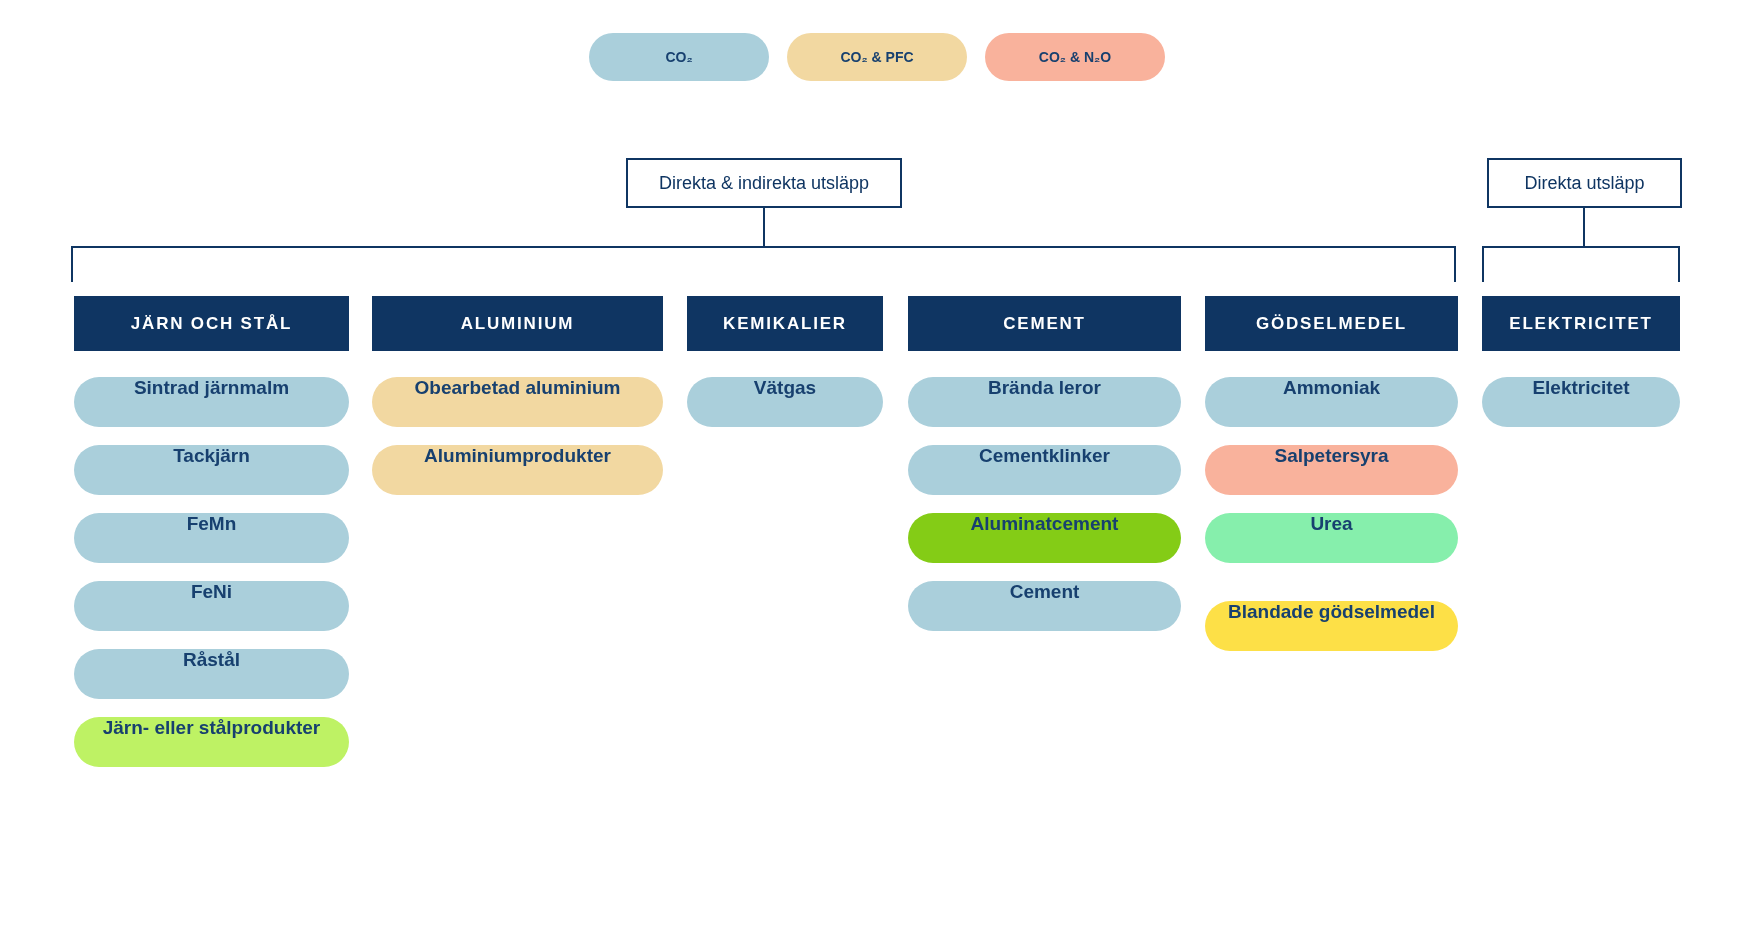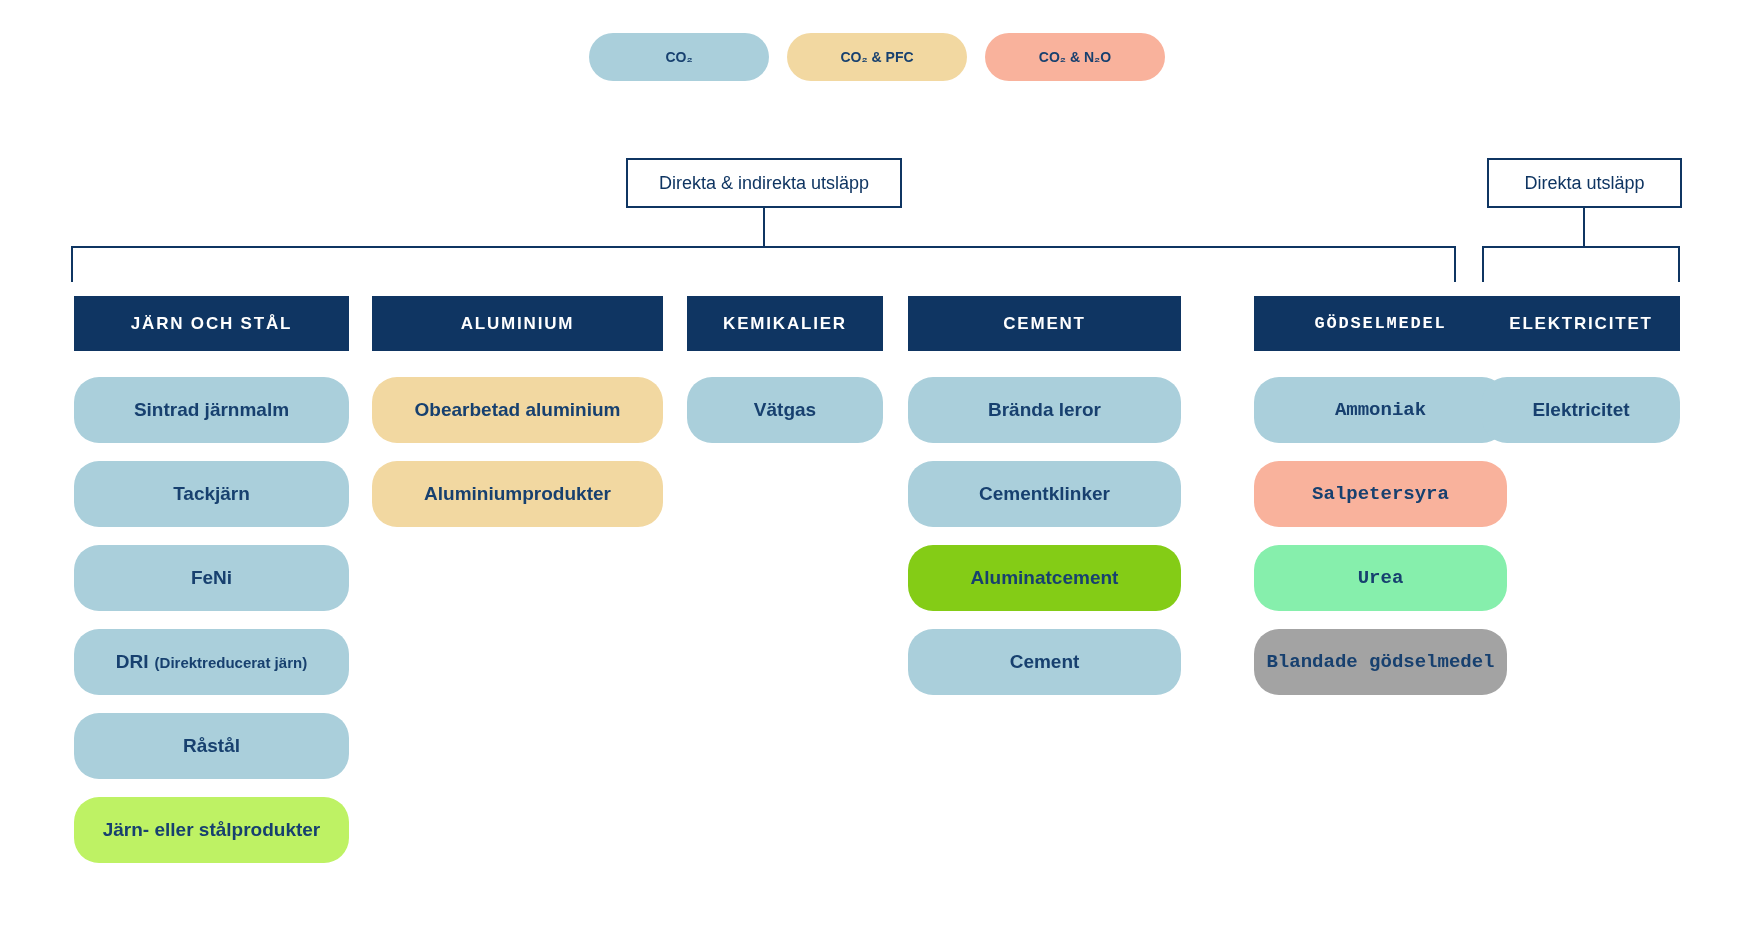--- a/index.html
+++ b/index.html
@@ -20,26 +20,26 @@
   
   .connectors{position:absolute;top:0;left:0;width:1754px;height:950px;pointer-events:none;}
   .connectors path{stroke:#0f3562;stroke-width:2;fill:none;}
 
   
   .column{position:absolute;top:296px;display:flex;flex-direction:column;}
   .col-1{left:74px;width:275px;}
   .col-2{left:372px;width:291px;}
   .col-3{left:687px;width:196px;}
   .col-4{left:908px;width:273px;}
-  .col-5{left:1254px;width:253px;font-family:Liberation Mono, monospace;}
+  .col-5{left:1205px;width:253px;}
   .col-6{left:1482px;width:198px;}
   .col-header{height:55px;background:#0f3562;color:#ffffff;display:flex;align-items:center;justify-content:center;
     font-size:17px;font-weight:700;letter-spacing:1.8px;text-transform:uppercase;}
   .pills{margin-top:26px;display:flex;flex-direction:column;gap:18px;}
-  .pill{height:66px;border-radius:25px;display:flex;align-items:center;justify-content:center;
+  .pill{height:50px;border-radius:25px;display:flex;justify-content:center;
     font-size:19px;font-weight:700;color:#17406f;white-space:nowrap;}
   .pill .suffix{font-size:15px;font-weight:700;margin-left:6px;}
 </style>
 </head>
 <body>
 
 <div class="canvas">
 
   <div class="legend">
       <div class="legend-pill" style="background: rgb(170, 207, 219);">CO₂</div>
@@ -65,25 +65,24 @@
       <div class="column col-1">
         <div class="col-header">JÄRN OCH STÅL</div>
         <div class="pills">
           <div class="pill" style="background: rgb(170, 207, 219);">
             <span>Sintrad järnmalm</span>
           </div>
           <div class="pill" style="background: rgb(170, 207, 219);">
             <span>Tackjärn</span>
           </div>
           <div class="pill" style="background: rgb(170, 207, 219);">
-            <span>FeNi</span>
+            <span>FeMn</span>
           </div>
           <div class="pill" style="background: rgb(170, 207, 219);">
-            <span>DRI</span>
-            <span class="suffix">(Direktreducerat järn)</span>
+            <span>FeNi</span>
           </div>
           <div class="pill" style="background: rgb(170, 207, 219);">
             <span>Råstål</span>
           </div>
           <div class="pill" style="background: #bef264;">
             <span>Järn- eller stålprodukter</span>
           </div>
         </div>
       </div>
       <div class="column col-2">
@@ -127,21 +126,21 @@
         <div class="pills">
           <div class="pill" style="background: rgb(170, 207, 219);">
             <span>Ammoniak</span>
           </div>
           <div class="pill" style="background: rgb(249, 178, 156);">
             <span>Salpetersyra</span>
           </div>
           <div class="pill" style="background: #86efac;">
             <span>Urea</span>
           </div>
-          <div class="pill" style="background: #a3a3a3;">
+          <div class="pill" style="background: #fde047; margin-top: 20px;">
             <span>Blandade gödselmedel</span>
           </div>
         </div>
       </div>
       <div class="column col-6">
         <div class="col-header">ELEKTRICITET</div>
         <div class="pills">
           <div class="pill" style="background: rgb(170, 207, 219);">
             <span>Elektricitet</span>
           </div>

